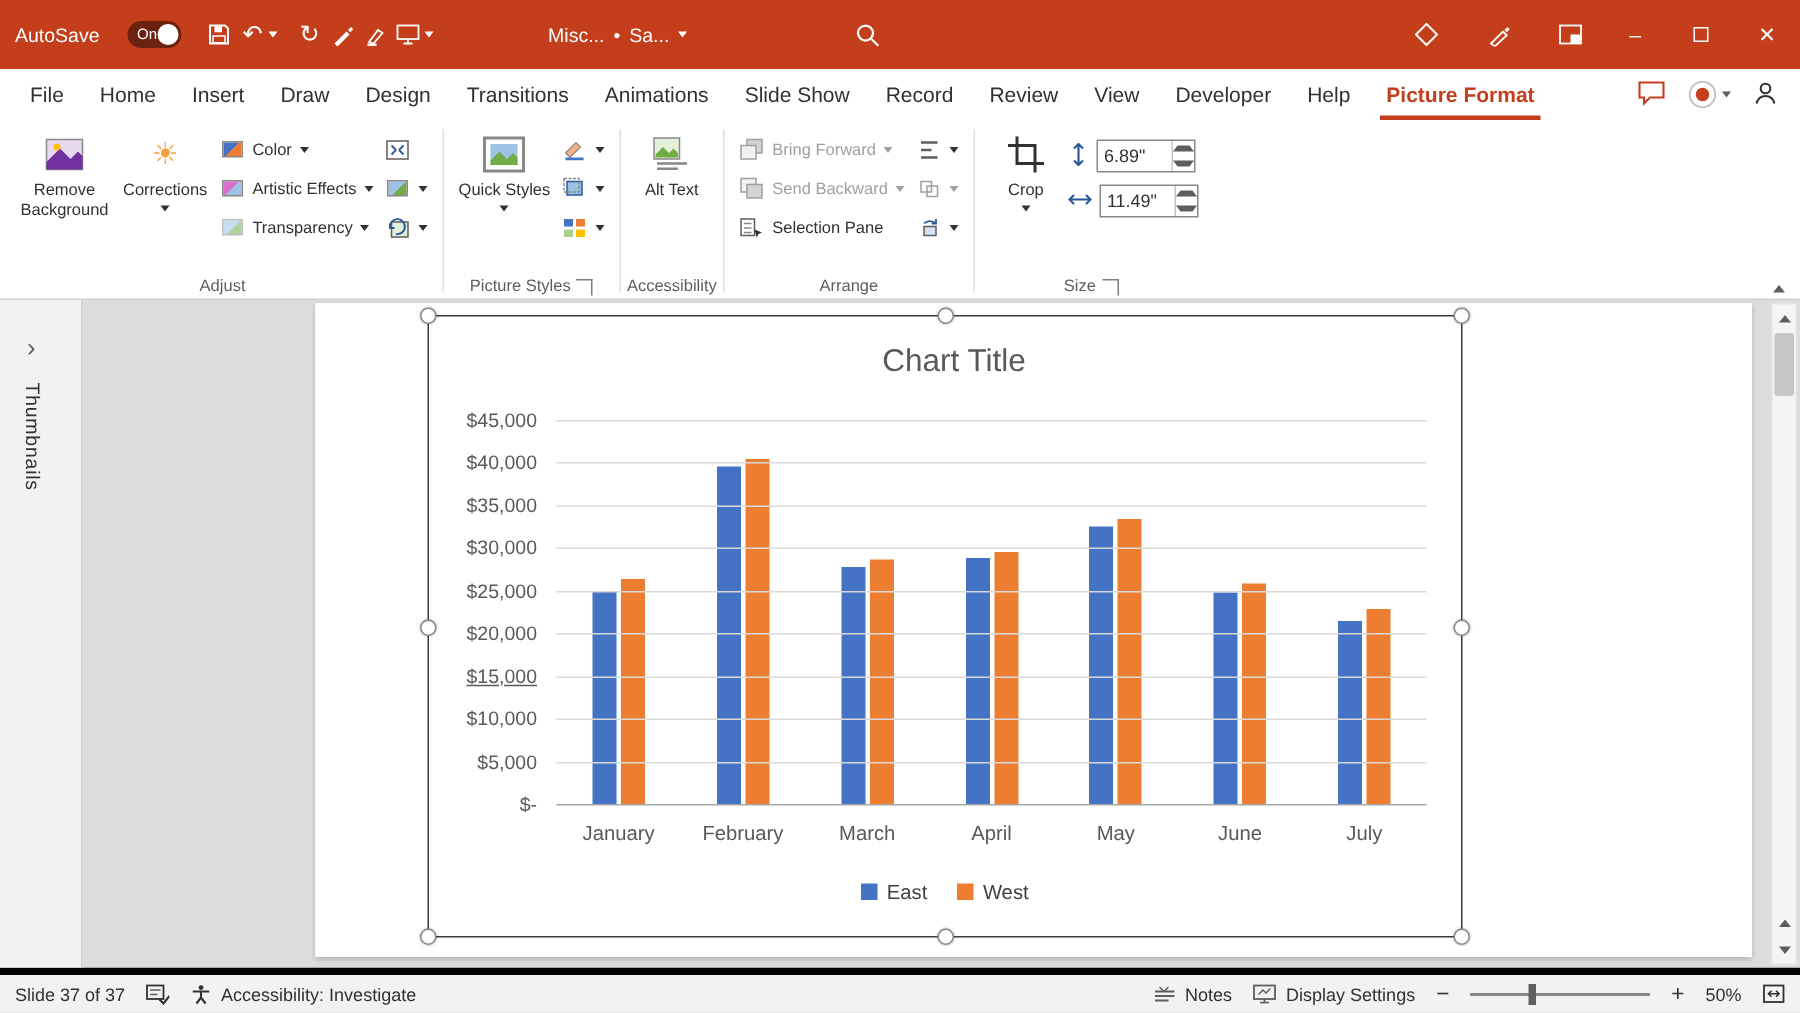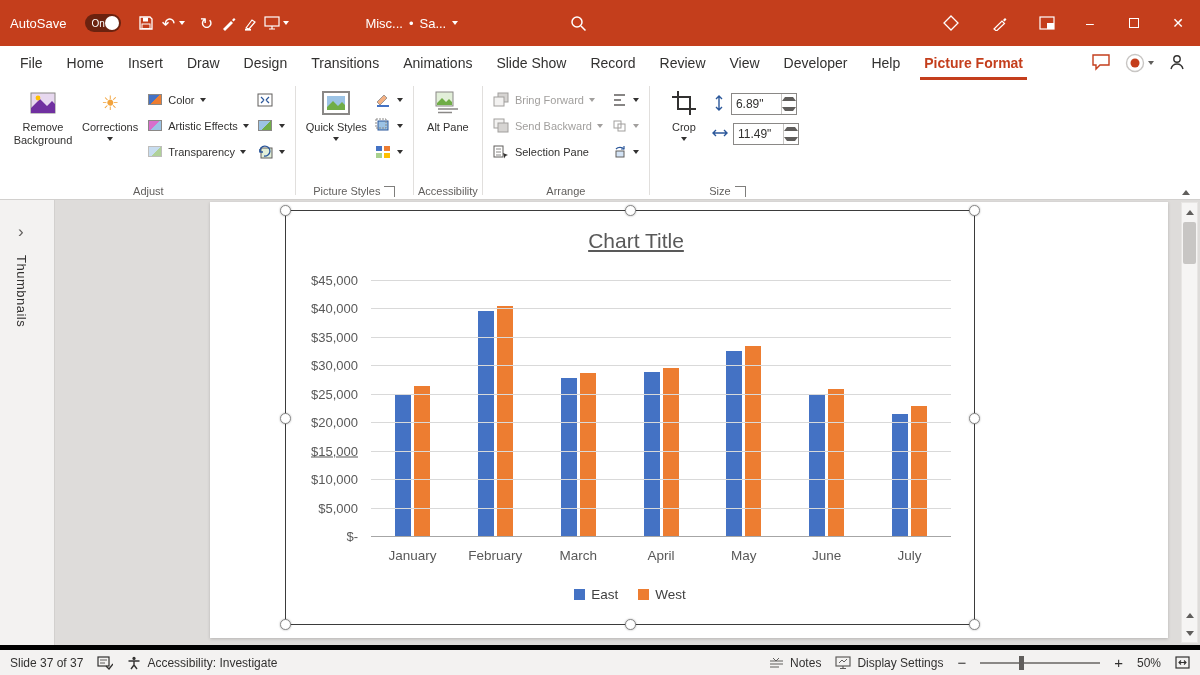--- a/index.html
+++ b/index.html
@@ -76,21 +76,21 @@
     font-size:13px; color:#323130; letter-spacing:.5px; }
   .slide { position:absolute; left:210px; top:2px; width:958px; height:436px; background:#fff;
     box-shadow:0 1px 3px rgba(0,0,0,.18); }
 
   
   .selection { position:absolute; left:285px; top:10px; width:690px; height:415px;
     background:#fff; border:1.6px solid #3b3b3b; }
   .handle { position:absolute; width:11px; height:11px; border-radius:50%;
     background:#fff; border:1.5px solid #8a8a8a; box-shadow:0 0 2px rgba(0,0,0,.35); }
   .chart-title { position:absolute; top:18px; left:12px; right:0; text-align:center;
-    font-size:21px; color:#595959;text-decoration:underline; }
+    font-size:21px; color:#595959; }
   .ylabels { position:absolute; left:0; top:69px; width:76px; height:256px; }
   .ytick { position:absolute; right:4px; transform:translateY(-50%);
     font-size:13px; color:#595959; white-space:nowrap; }
   .plot { position:absolute; left:85px; top:69px; width:580px; height:256px; }
   .gridline { position:absolute; left:0; right:0; height:1px; background:#D9D9D9; }
   .gridline.base { background:#A6A6A6; }
   .bars { position:absolute; left:0; right:0; top:0; bottom:0; display:flex; align-items:flex-end; }
   .bar-group { flex:1; display:flex; justify-content:center; align-items:flex-end; gap:3px; height:100%; }
   .bar { width:16px; }
   .xlabels { position:absolute; left:85px; top:337px; width:580px; display:flex; }
@@ -371,21 +371,21 @@
 
   <div class="rgroup">
     <div class="bigbtn">
       <span class="bicon">
         <svg width="28" height="26" viewBox="0 0 28 26">
             <rect x="2" y="2" width="17" height="14" fill="#E2EFD9" stroke="#8A8886"></rect>
             <path d="M3 13 L8 8 L12 12 L15 9 L18 12 V15 H3z" fill="#70AD47"></path>
             <path d="M4 19h20M4 22.5h14" stroke="#8A8886" stroke-width="1.6"></path>
           </svg>
       </span>
-      <span>Alt Pane</span>
+      <span>Alt Text</span>
     </div>
     <div class="rgroup-label">
         <span>Accessibility</span>
       </div>
   </div>
 
   <div class="vdiv"></div>
 
   <div class="rgroup">
     <div class="minicol">

